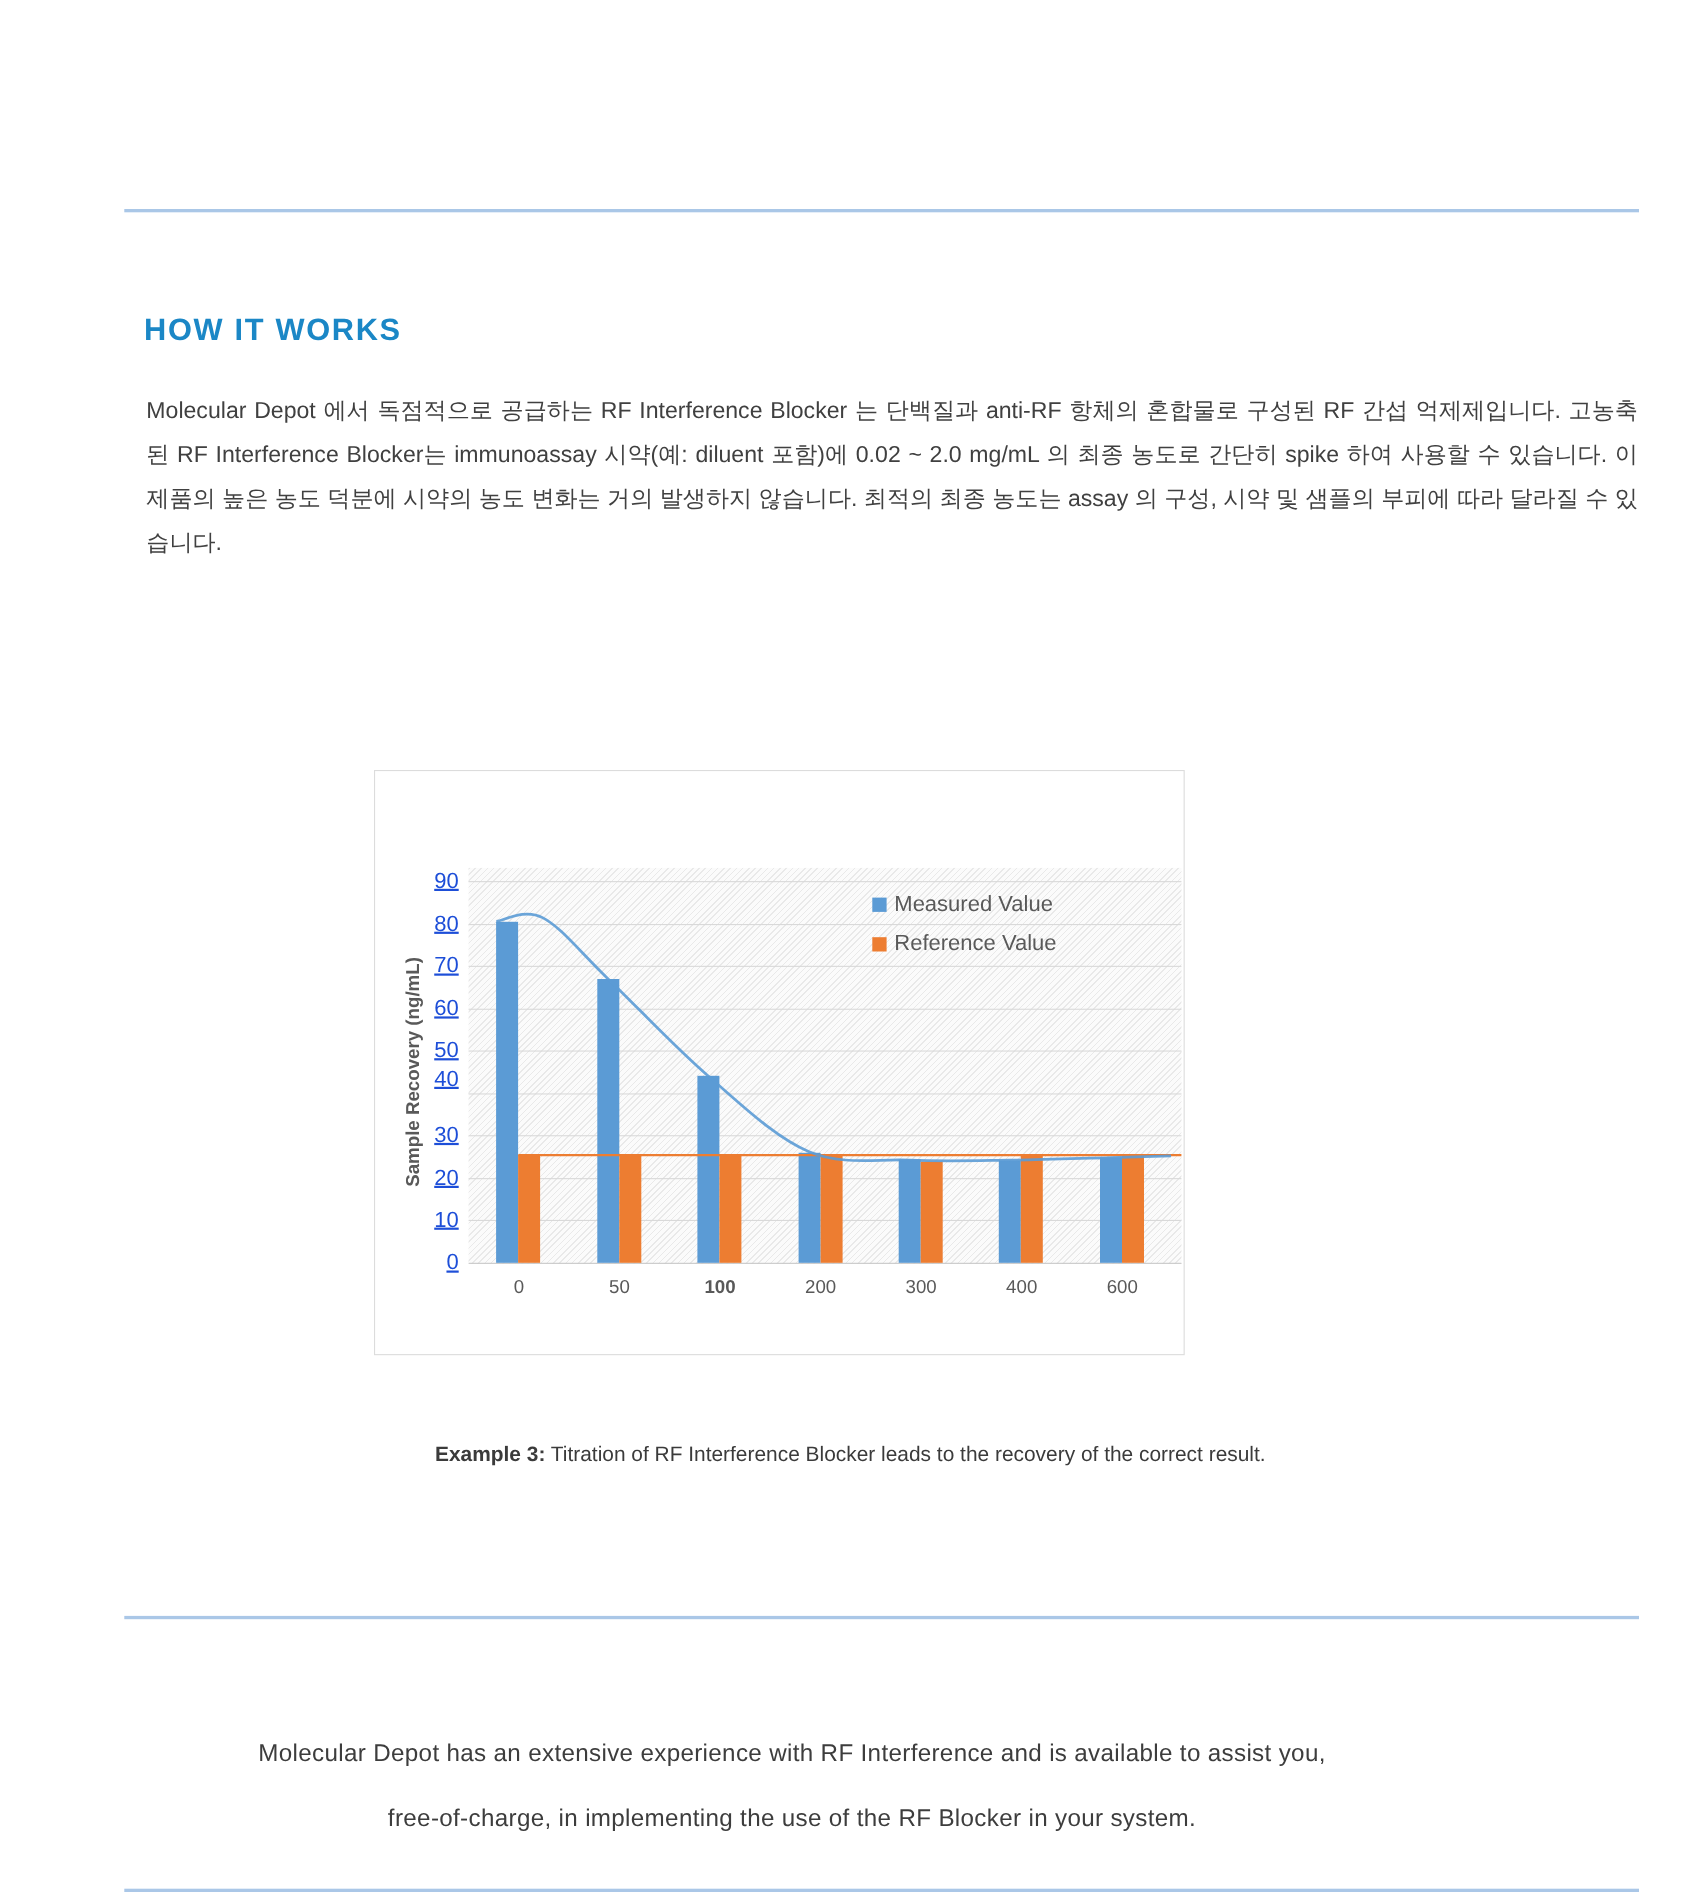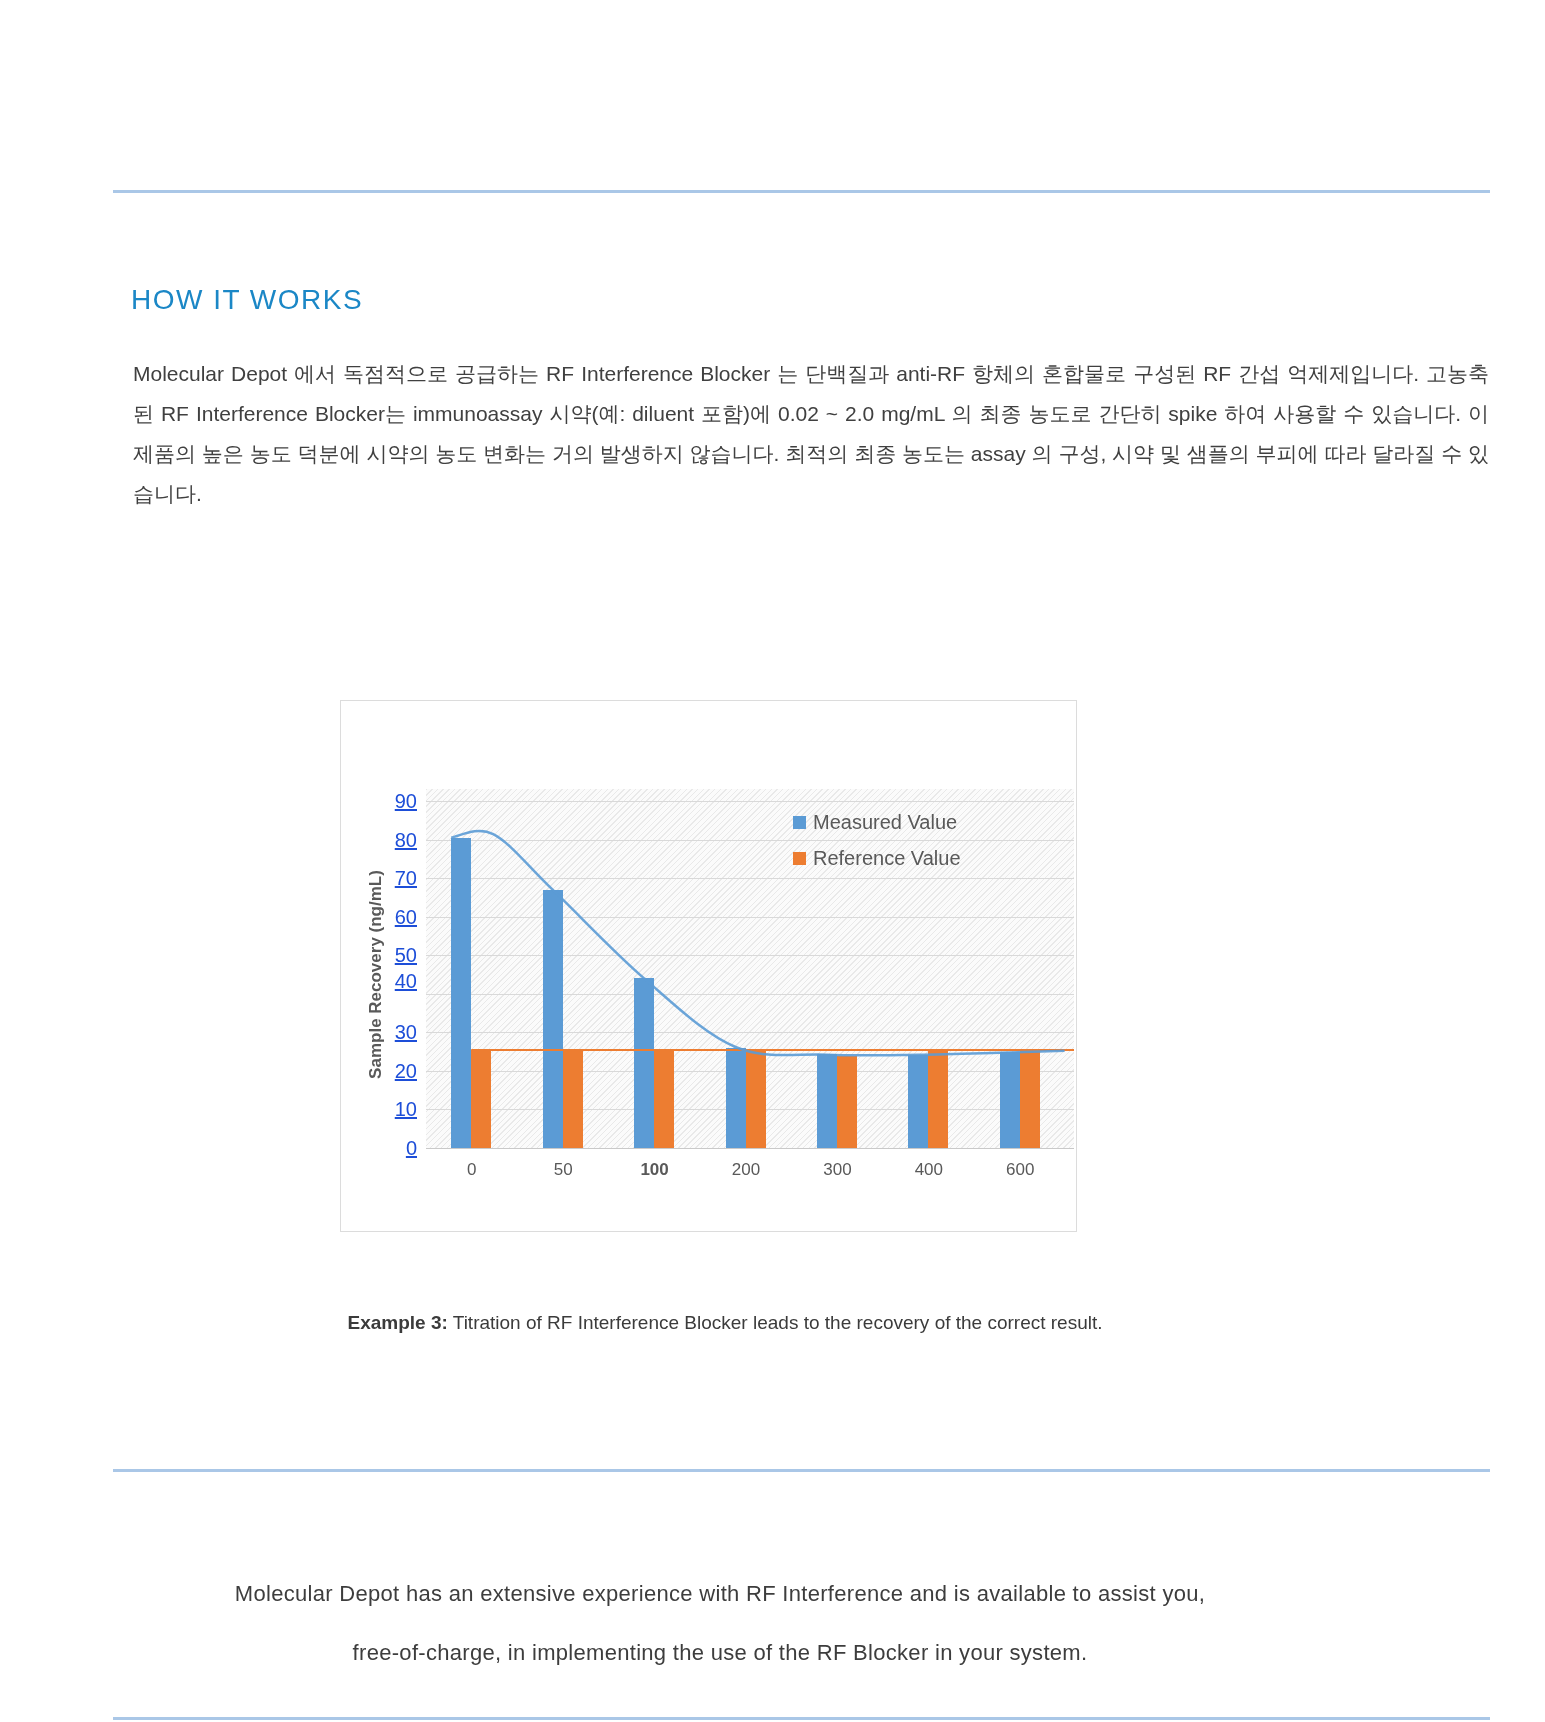--- a/index.html
+++ b/index.html
@@ -6,21 +6,21 @@
   .page{
     position:relative;width:1545px;height:1722px;background:#ffffff;overflow:hidden;
     font-family:"Liberation Sans",sans-serif;color:#3f3f3f;
   }
   .divider{position:absolute;left:113px;width:1377px;height:3px;}
   .divider-top{top:190px;}
   .divider-mid{top:1469px;}
   .divider-bottom{top:1717px;}
   .heading{
     position:absolute;left:131px;top:284px;margin:0;
-    font-size:28px;font-weight:normal;letter-spacing:1.5px;line-height:32px;
+    font-size:28px;font-weight:bold;letter-spacing:1.5px;line-height:32px;
   }
   .body-text{
     position:absolute;left:133px;width:1356px;margin:0;
     font-size:21px;line-height:40px;text-align:justify;color:#404040;
   }
   .para1{top:354px;}
   .para2{top:539px;}
 
   
   .chart{
@@ -51,21 +51,21 @@
     position:absolute;left:85px;top:496px;width:640px;height:24px;line-height:24px;
     text-align:center;font-weight:bold;font-size:17px;color:#595959;
   }
   .legend{position:absolute;left:452px;top:110px;}
   .legend-item{display:flex;align-items:center;margin-bottom:13px;font-size:20px;color:#595959;}
   .legend-item .swatch{width:13px;height:13px;display:inline-block;margin-right:7px;flex:0 0 auto;}
   .trend-svg{position:absolute;left:0;top:0;pointer-events:none;}
 
   .caption{
     position:absolute;left:0;top:1310px;width:1450px;margin:0;
-    text-align:center;font-size:19px;line-height:26px;color:#3b3b3b;
+    text-align:center;font-size:19px;line-height:26px;color:#3b3b3b;padding-left:48px;
   }
   .footer-line{
     position:absolute;left:0;width:1440px;margin:0;text-align:center;
     font-size:22px;line-height:28px;letter-spacing:0.3px;color:#3d3d3d;
   }
   .footer1{top:1580px;}
   .footer2{top:1639px;}
 </style>
 </head>
 <body>

